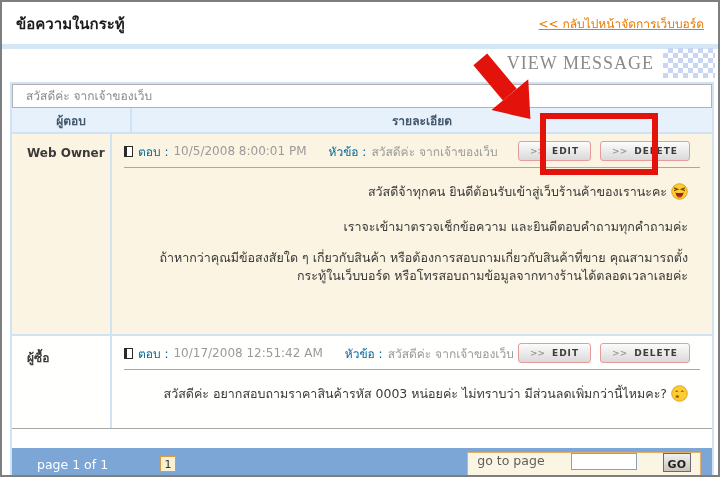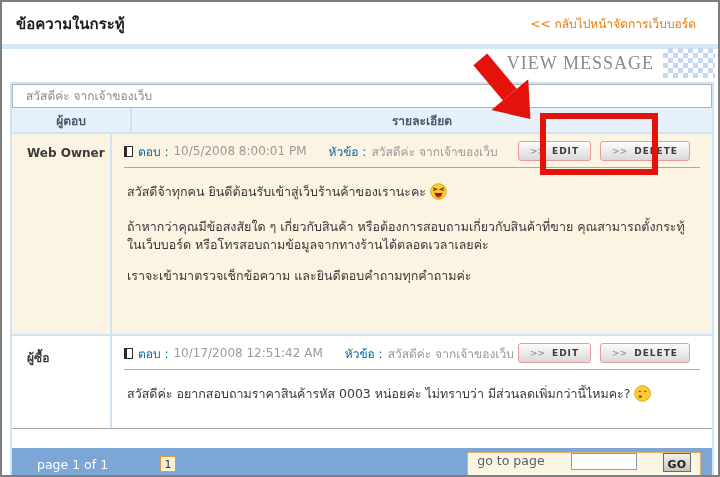--- a/index.html
+++ b/index.html
@@ -1,21 +1,21 @@
 <!DOCTYPE html>
 <html><head>
 <meta charset="utf-8">
 <style>
   * { margin:0; padding:0; box-sizing:border-box; }
   body { background:#fff; font-family:"DejaVu Sans","Liberation Sans",sans-serif; }
   .frame { position:relative; width:720px; height:477px; border:2px solid #7e7e7e; background:#fff; overflow:hidden; }
 
   
   .page-title { position:absolute; top:10px; left:14px; font-size:15px; font-weight:bold; color:#1c1c1c; }
-  .back-link { position:absolute; top:12px; right:22px; font-size:12px; color:#e87a00; cursor:pointer; }
+  .back-link { position:absolute; top:12px; right:14px; font-size:12px; color:#e87a00; text-decoration:underline; cursor:pointer; }
   .blue-bar { position:absolute; top:42px; left:0; width:100%; height:5px; background:#d3e7f7; }
   .view-message { position:absolute; top:51px; right:64px; font-family:"Liberation Serif","DejaVu Serif",serif; font-size:18px; color:#8a8a8a; letter-spacing:1px; }
   .checker { position:absolute; top:46px; right:3px; width:52px; height:30px;
     background-image:
       linear-gradient(45deg,#c9d6f2 25%,transparent 25%,transparent 75%,#c9d6f2 75%),
       linear-gradient(45deg,#c9d6f2 25%,transparent 25%,transparent 75%,#c9d6f2 75%);
     background-size:10px 10px; background-position:0 0,5px 5px; }
 
   
   .board { position:absolute; left:8px; top:80px; width:704px; border:2px solid #cfe3f4; background:#fff; }
@@ -34,21 +34,21 @@
   .meta-line { display:flex; align-items:center; padding:7px 12px 3px 12px; }
   .note-icon { width:9px; height:11px; border:1px solid #2a2a2a; background:#fff; border-left:3px solid #2a2a2a; margin-right:5px; flex:none; }
   .meta-label { font-size:12px; font-weight:normal; color:#0369a1; margin-right:5px; }
   .meta-value { font-size:12px; color:#9a9a9a; margin-right:22px; }
   .meta-value.last { margin-right:0; }
   .btn-group { margin-left:auto; display:flex; gap:9px; padding-right:10px; }
   .mini-btn { display:inline-flex; align-items:center; gap:7px; height:20px; padding:0 11px; background:linear-gradient(#fcfcfc,#d9d9d9); border:1px solid #e79c9c; border-radius:3px; font-size:9px; font-weight:bold; color:#3c3c3c; letter-spacing:1px; cursor:pointer; }
   .mini-btn .arrows { color:#9a9a9a; font-size:9px; letter-spacing:0; }
   .meta-rule { border:none; border-top:1px solid #a8a8a8; margin:3px 12px 0 12px; }
   .msg-body { padding:2px 2px 8px 2px; }
-  .msg-body p { margin:13px 13px; font-size:12.5px; color:#3a3a3a; line-height:1.45; }
+  .msg-body p { margin:13px 22px; font-size:12.5px; color:#3a3a3a; line-height:1.45;text-align:right; }
   .emoticon { display:inline-block; vertical-align:-4px; margin-left:4px; }
 
   .gap { height:19px; background:#fff; }
   .pagination { display:flex; align-items:center; height:32px; background:#7ba6d6; padding:0 11px; }
   .page-info { color:#fff; font-size:12.5px; margin-left:14px; }
   .current-page { margin-left:52px; min-width:16px; height:16px; line-height:15px; text-align:center; background:#fcf0d2; border:1px solid #d89b4a; font-size:11px; color:#333; padding:0 3px; cursor:pointer; }
   .goto-box { margin-left:auto; display:flex; align-items:flex-start; gap:26px; background:#fbf5e3; border:1px solid #e2ae6a; height:25px; padding:0 9px; }
   .goto-label { font-size:12.5px; color:#5f5f5f; }
   .goto-input { width:66px; height:17px; border:1px solid #8aa0b8; font-size:12px; padding:0 2px; }
   .go-btn { height:19px; padding:4px 4px; background:linear-gradient(#f2f1ee,#c9c5bd); border:1px solid #6b6b6b; font-size:11px; font-weight:bold; color:#1f1f1f; cursor:pointer; font-family:"DejaVu Sans","Liberation Sans",sans-serif; }
@@ -98,22 +98,22 @@
         </div>
         <hr class="meta-rule">
         <div class="msg-body">
           <p><span>สวัสดีจ้าทุกคน ยินดีต้อนรับเข้าสู่เว็บร้านค้าของเรานะคะ</span><span class="emoticon"><svg width="17" height="17" viewBox="0 0 17 17">
                   <circle cx="8.5" cy="8.5" r="7.8" fill="#ffcc33" stroke="#cc9900" stroke-width="0.8"></circle>
                   <path d="M3.1,4.9 L6.5,6.3 L3.1,7.7" stroke="#7a4e00" stroke-width="1.3" fill="none"></path>
                   <path d="M13.9,4.9 L10.5,6.3 L13.9,7.7" stroke="#7a4e00" stroke-width="1.3" fill="none"></path>
                   <path d="M4.3,9.4 Q8.5,10.4 12.7,9.4 Q11.3,14.6 8.5,14.6 Q5.7,14.6 4.3,9.4 Z" fill="#9c241c"></path>
                   <path d="M6.2,13.8 Q8.5,12.6 10.8,13.8 Q9.6,14.7 8.5,14.7 Q7.4,14.7 6.2,13.8 Z" fill="#e05a4e"></path>
                 </svg></span></p>
+          <p>เราจะเข้ามาตรวจเช็กข้อความ และยินดีตอบคำถามทุกคำถามค่ะ</p>
           <p>ถ้าหากว่าคุณมีข้อสงสัยใด ๆ เกี่ยวกับสินค้า หรือต้องการสอบถามเกี่ยวกับสินค้าที่ขาย คุณสามารถตั้งกระทู้ในเว็บบอร์ด หรือโทรสอบถามข้อมูลจากทางร้านได้ตลอดเวลาเลยค่ะ</p>
-          <p>เราจะเข้ามาตรวจเช็กข้อความ และยินดีตอบคำถามทุกคำถามค่ะ</p>
         </div>
       </div>
     </div>
 
     <div class="row-divider"></div>
 
     <div class="msg-row white">
       <div class="author-cell">ผู้ซื้อ</div>
       <div class="detail-cell">
         <div class="meta-line">

